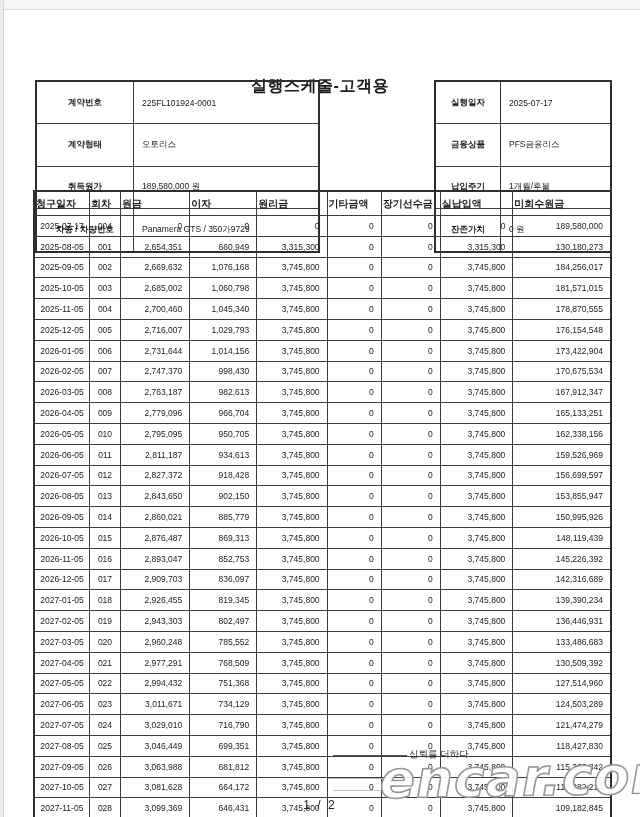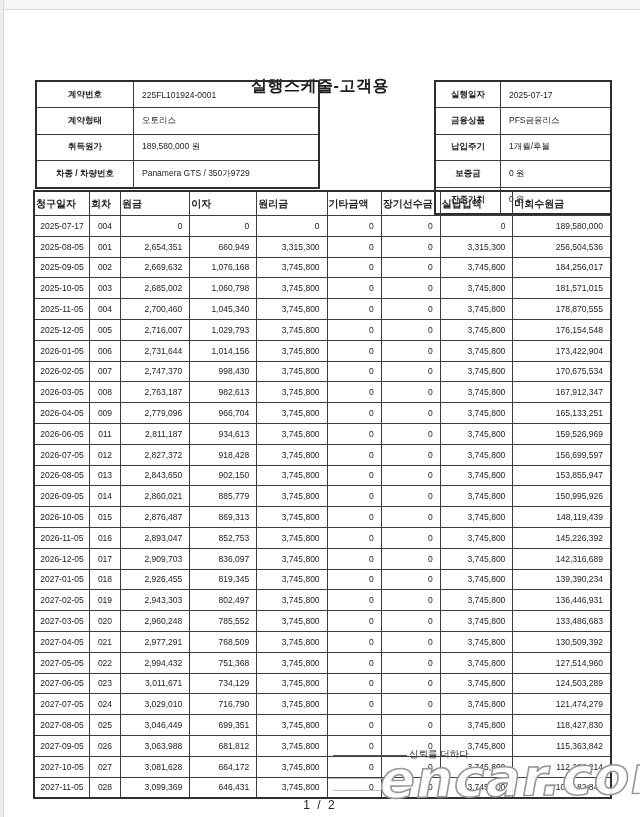--- a/index.html
+++ b/index.html
@@ -11,21 +11,21 @@
   .scan-top  { position:absolute; left:0; top:0; width:640px; height:9px; background:#f6f6f6; border-bottom:1px solid #dcdcdc; }
   .scan-left { position:absolute; left:0; top:0; width:3px; height:817px; background:#ededed; border-right:1px solid #d8d8d8; }
 
   .title { position:absolute; top:33px; left:0; width:640px; text-align:center;
            font-size:16px; font-weight:bold; letter-spacing:0.5px;margin-top:43px; }
 
   .info-wrap { position:absolute; top:80px; left:35px; width:577px;
                display:flex; justify-content:space-between; }
   table.info { border-collapse:collapse; border:2px solid #2e2e2e; height:97px; }
   table.info td { border:1px solid #3c3c3c; font-size:8.5px; height:17.4px; white-space:nowrap; overflow:hidden; }
-  table.info td.lbl { font-weight:bold; text-align:center; padding:4px 4px; }
+  table.info td.lbl { font-weight:bold; text-align:center; padding:12px 4px; }
   table.info td.val { padding:0 0 0 8px; text-align:left; }
   table.info-left  { width:285px; } .info-left  td.lbl { width:88px; }
   table.info-right { width:178px;border-radius:32px; } .info-right td.lbl { width:56px; }
 
   table.schedule { position:absolute; top:190px; left:33px; width:579px;
                    border-collapse:collapse; border:2px solid #2e2e2e; table-layout:fixed; }
   .schedule td { border:1px solid #3c3c3c; white-space:nowrap; overflow:hidden; }
   .schedule thead td { font-weight:bold; text-align:left; font-size:10px; height:21px; }
   .schedule tbody td { font-size:8.5px; height:17.8px; }
   .schedule tbody td.num { text-align:right; padding-right:7px; }
@@ -75,24 +75,20 @@
           <td class="lbl">실행일자</td>
           <td class="val">2025-07-17</td>
         </tr>
         <tr>
           <td class="lbl">금융상품</td>
           <td class="val">PFS금융리스</td>
         </tr>
         <tr>
           <td class="lbl">납입주기</td>
           <td class="val">1개월/후불</td>
-        </tr>
-        <tr>
-          <td class="lbl">보증금</td>
-          <td class="val">0 원</td>
         </tr>
         <tr>
           <td class="lbl">잔존가치</td>
           <td class="val">0 원</td>
         </tr>
       </tbody>
   </table>
 </div>
 
 <table class="schedule">
@@ -134,21 +130,21 @@
       </tr>
       <tr>
         <td class="ctr">2025-08-05</td>
         <td class="ctr">001</td>
         <td class="num">2,654,351</td>
         <td class="num">660,949</td>
         <td class="num">3,315,300</td>
         <td class="num">0</td>
         <td class="num">0</td>
         <td class="num">3,315,300</td>
-        <td class="num">256,504,536</td>
+        <td class="num">130,180,273</td>
       </tr>
       <tr>
         <td class="ctr">2025-09-05</td>
         <td class="ctr">002</td>
         <td class="num">2,669,632</td>
         <td class="num">1,076,168</td>
         <td class="num">3,745,800</td>
         <td class="num">0</td>
         <td class="num">0</td>
         <td class="num">3,745,800</td>
@@ -223,20 +219,31 @@
       <tr>
         <td class="ctr">2026-04-05</td>
         <td class="ctr">009</td>
         <td class="num">2,779,096</td>
         <td class="num">966,704</td>
         <td class="num">3,745,800</td>
         <td class="num">0</td>
         <td class="num">0</td>
         <td class="num">3,745,800</td>
         <td class="num">165,133,251</td>
+      </tr>
+      <tr>
+        <td class="ctr">2026-05-05</td>
+        <td class="ctr">010</td>
+        <td class="num">2,795,095</td>
+        <td class="num">950,705</td>
+        <td class="num">3,745,800</td>
+        <td class="num">0</td>
+        <td class="num">0</td>
+        <td class="num">3,745,800</td>
+        <td class="num">162,338,156</td>
       </tr>
       <tr>
         <td class="ctr">2026-06-05</td>
         <td class="ctr">011</td>
         <td class="num">2,811,187</td>
         <td class="num">934,613</td>
         <td class="num">3,745,800</td>
         <td class="num">0</td>
         <td class="num">0</td>
         <td class="num">3,745,800</td>

